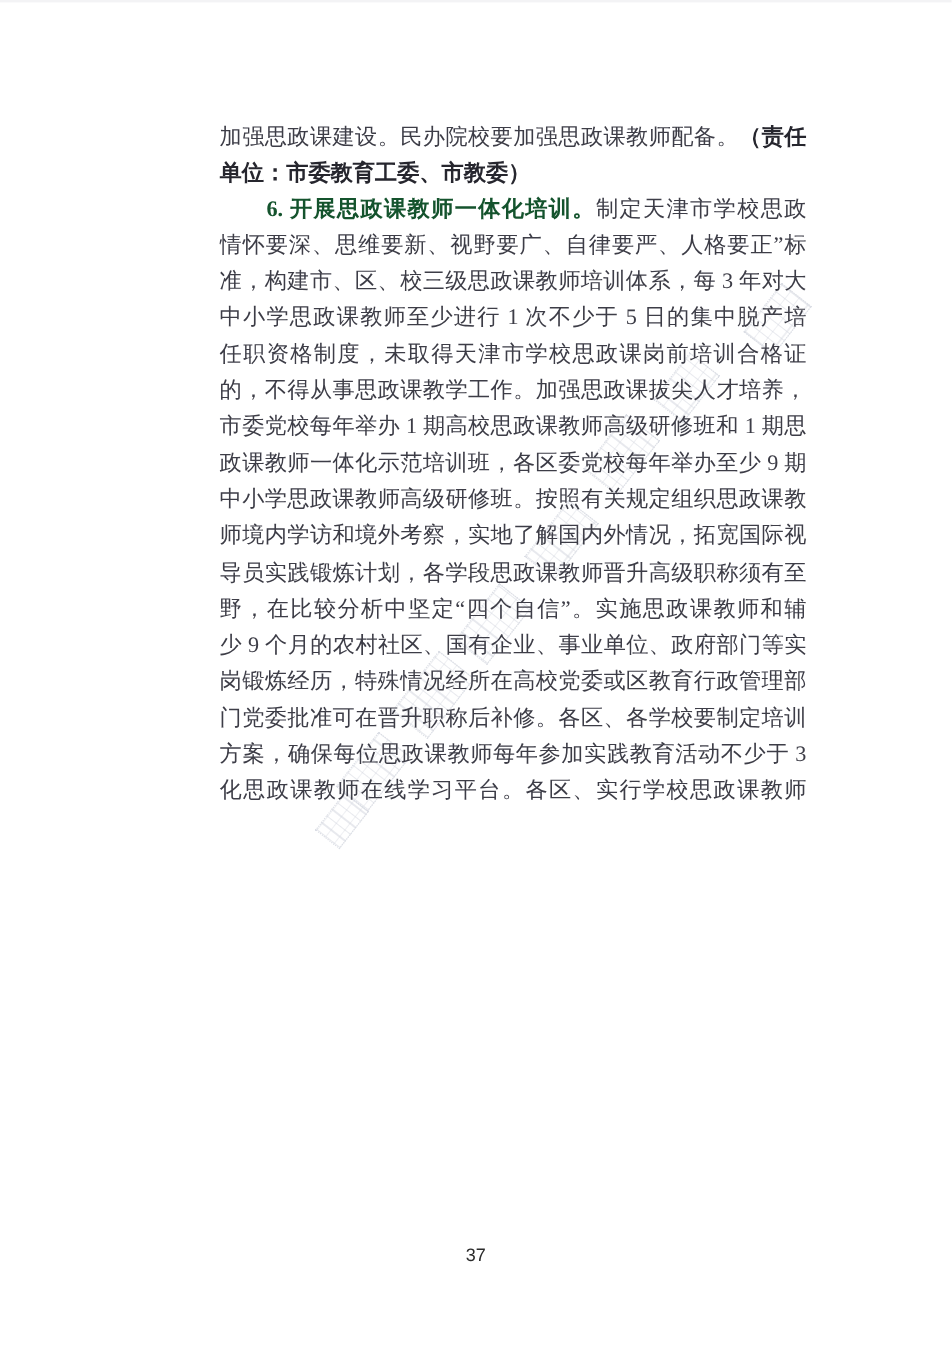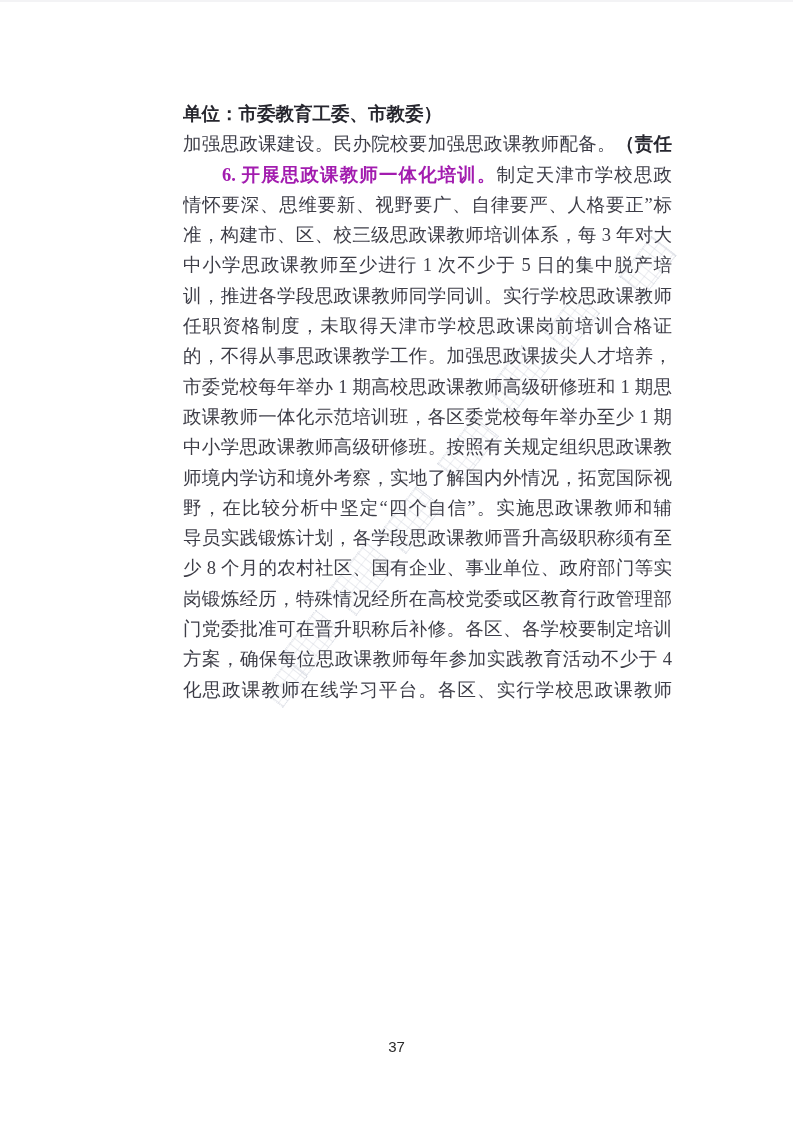--- a/index.html
+++ b/index.html
@@ -47,21 +47,21 @@
     padding-left: 39px;
   }
   .seg { color: inherit; }
   .bold-hei {
     font-family: "Liberation Sans", sans-serif;
     font-weight: 700;
     color: #26262e;
   }
   .bold-kai {
     font-weight: 700;
-    color: #a21caf;
+    color: #14532d;
   }
   
   .watermark {
     position: absolute;
     left: 0; top: 0;
     width: 793px; height: 1122px;
     pointer-events: none;
     z-index: 1;
     opacity: 0.55;
   }
@@ -96,37 +96,36 @@
     <div class="wm-frag" style="left:556px; top:296px; width:30px; height:48px;"></div>
     <div class="wm-frag" style="left:500px; top:348px; width:34px; height:56px;"></div>
     <div class="wm-frag" style="left:452px; top:418px; width:30px; height:58px;"></div>
     <div class="wm-frag" style="left:394px; top:488px; width:32px; height:58px;"></div>
     <div class="wm-frag" style="left:342px; top:545px; width:36px; height:62px;"></div>
     <div class="wm-frag" style="left:294px; top:612px; width:32px; height:56px;"></div>
     <div class="wm-frag" style="left:272px; top:662px; width:24px; height:38px;"></div>
   </div>
 
   <div class="textblock">
+    <div class="line"><span class="seg">加强思政课建设。民办院校要加强思政课教师配备。</span><span class="seg bold-hei">（责任</span></div>
     <div class="line short"><span class="seg bold-hei">单位：市委教育工委、市教委）</span></div>
-    <div class="line"><span class="seg">加强思政课建设。民办院校要加强思政课教师配备。</span><span class="seg bold-hei">（责任</span></div>
     <div class="line indent"><span class="seg bold-kai">6. 开展思政课教师一体化培训。</span><span class="seg">制定天津市学校思政</span></div>
     <div class="line"><span class="seg">情怀要深、思维要新、视野要广、自律要严、人格要正”标</span></div>
     <div class="line"><span class="seg">准，构建市、区、校三级思政课教师培训体系，每 3 年对大</span></div>
     <div class="line"><span class="seg">中小学思政课教师至少进行 1 次不少于 5 日的集中脱产培</span></div>
-    <div class="line"><span class="seg">训，推进各学段思政课教师同学同训。实行学校思政课教师</span></div>
     <div class="line"><span class="seg">任职资格制度，未取得天津市学校思政课岗前培训合格证</span></div>
     <div class="line"><span class="seg">的，不得从事思政课教学工作。加强思政课拔尖人才培养，</span></div>
     <div class="line"><span class="seg">市委党校每年举办 1 期高校思政课教师高级研修班和 1 期思</span></div>
-    <div class="line"><span class="seg">政课教师一体化示范培训班，各区委党校每年举办至少 1 期</span></div>
+    <div class="line"><span class="seg">政课教师一体化示范培训班，各区委党校每年举办至少 9 期</span></div>
     <div class="line"><span class="seg">中小学思政课教师高级研修班。按照有关规定组织思政课教</span></div>
     <div class="line"><span class="seg">师境内学访和境外考察，实地了解国内外情况，拓宽国际视</span></div>
+    <div class="line"><span class="seg">导员实践锻炼计划，各学段思政课教师晋升高级职称须有至</span></div>
     <div class="line"><span class="seg">野，在比较分析中坚定“四个自信”。实施思政课教师和辅</span></div>
-    <div class="line"><span class="seg">导员实践锻炼计划，各学段思政课教师晋升高级职称须有至</span></div>
-    <div class="line"><span class="seg">少 8 个月的农村社区、国有企业、事业单位、政府部门等实</span></div>
+    <div class="line"><span class="seg">少 9 个月的农村社区、国有企业、事业单位、政府部门等实</span></div>
     <div class="line"><span class="seg">岗锻炼经历，特殊情况经所在高校党委或区教育行政管理部</span></div>
     <div class="line"><span class="seg">门党委批准可在晋升职称后补修。各区、各学校要制定培训</span></div>
-    <div class="line"><span class="seg">方案，确保每位思政课教师每年参加实践教育活动不少于 4</span></div>
+    <div class="line"><span class="seg">方案，确保每位思政课教师每年参加实践教育活动不少于 3</span></div>
     <div class="line"><span class="seg">化思政课教师在线学习平台。各区、实行学校思政课教师</span></div>
   </div>
 
   <div class="pageno">37</div>
 
 </div>
 
 </body></html>

